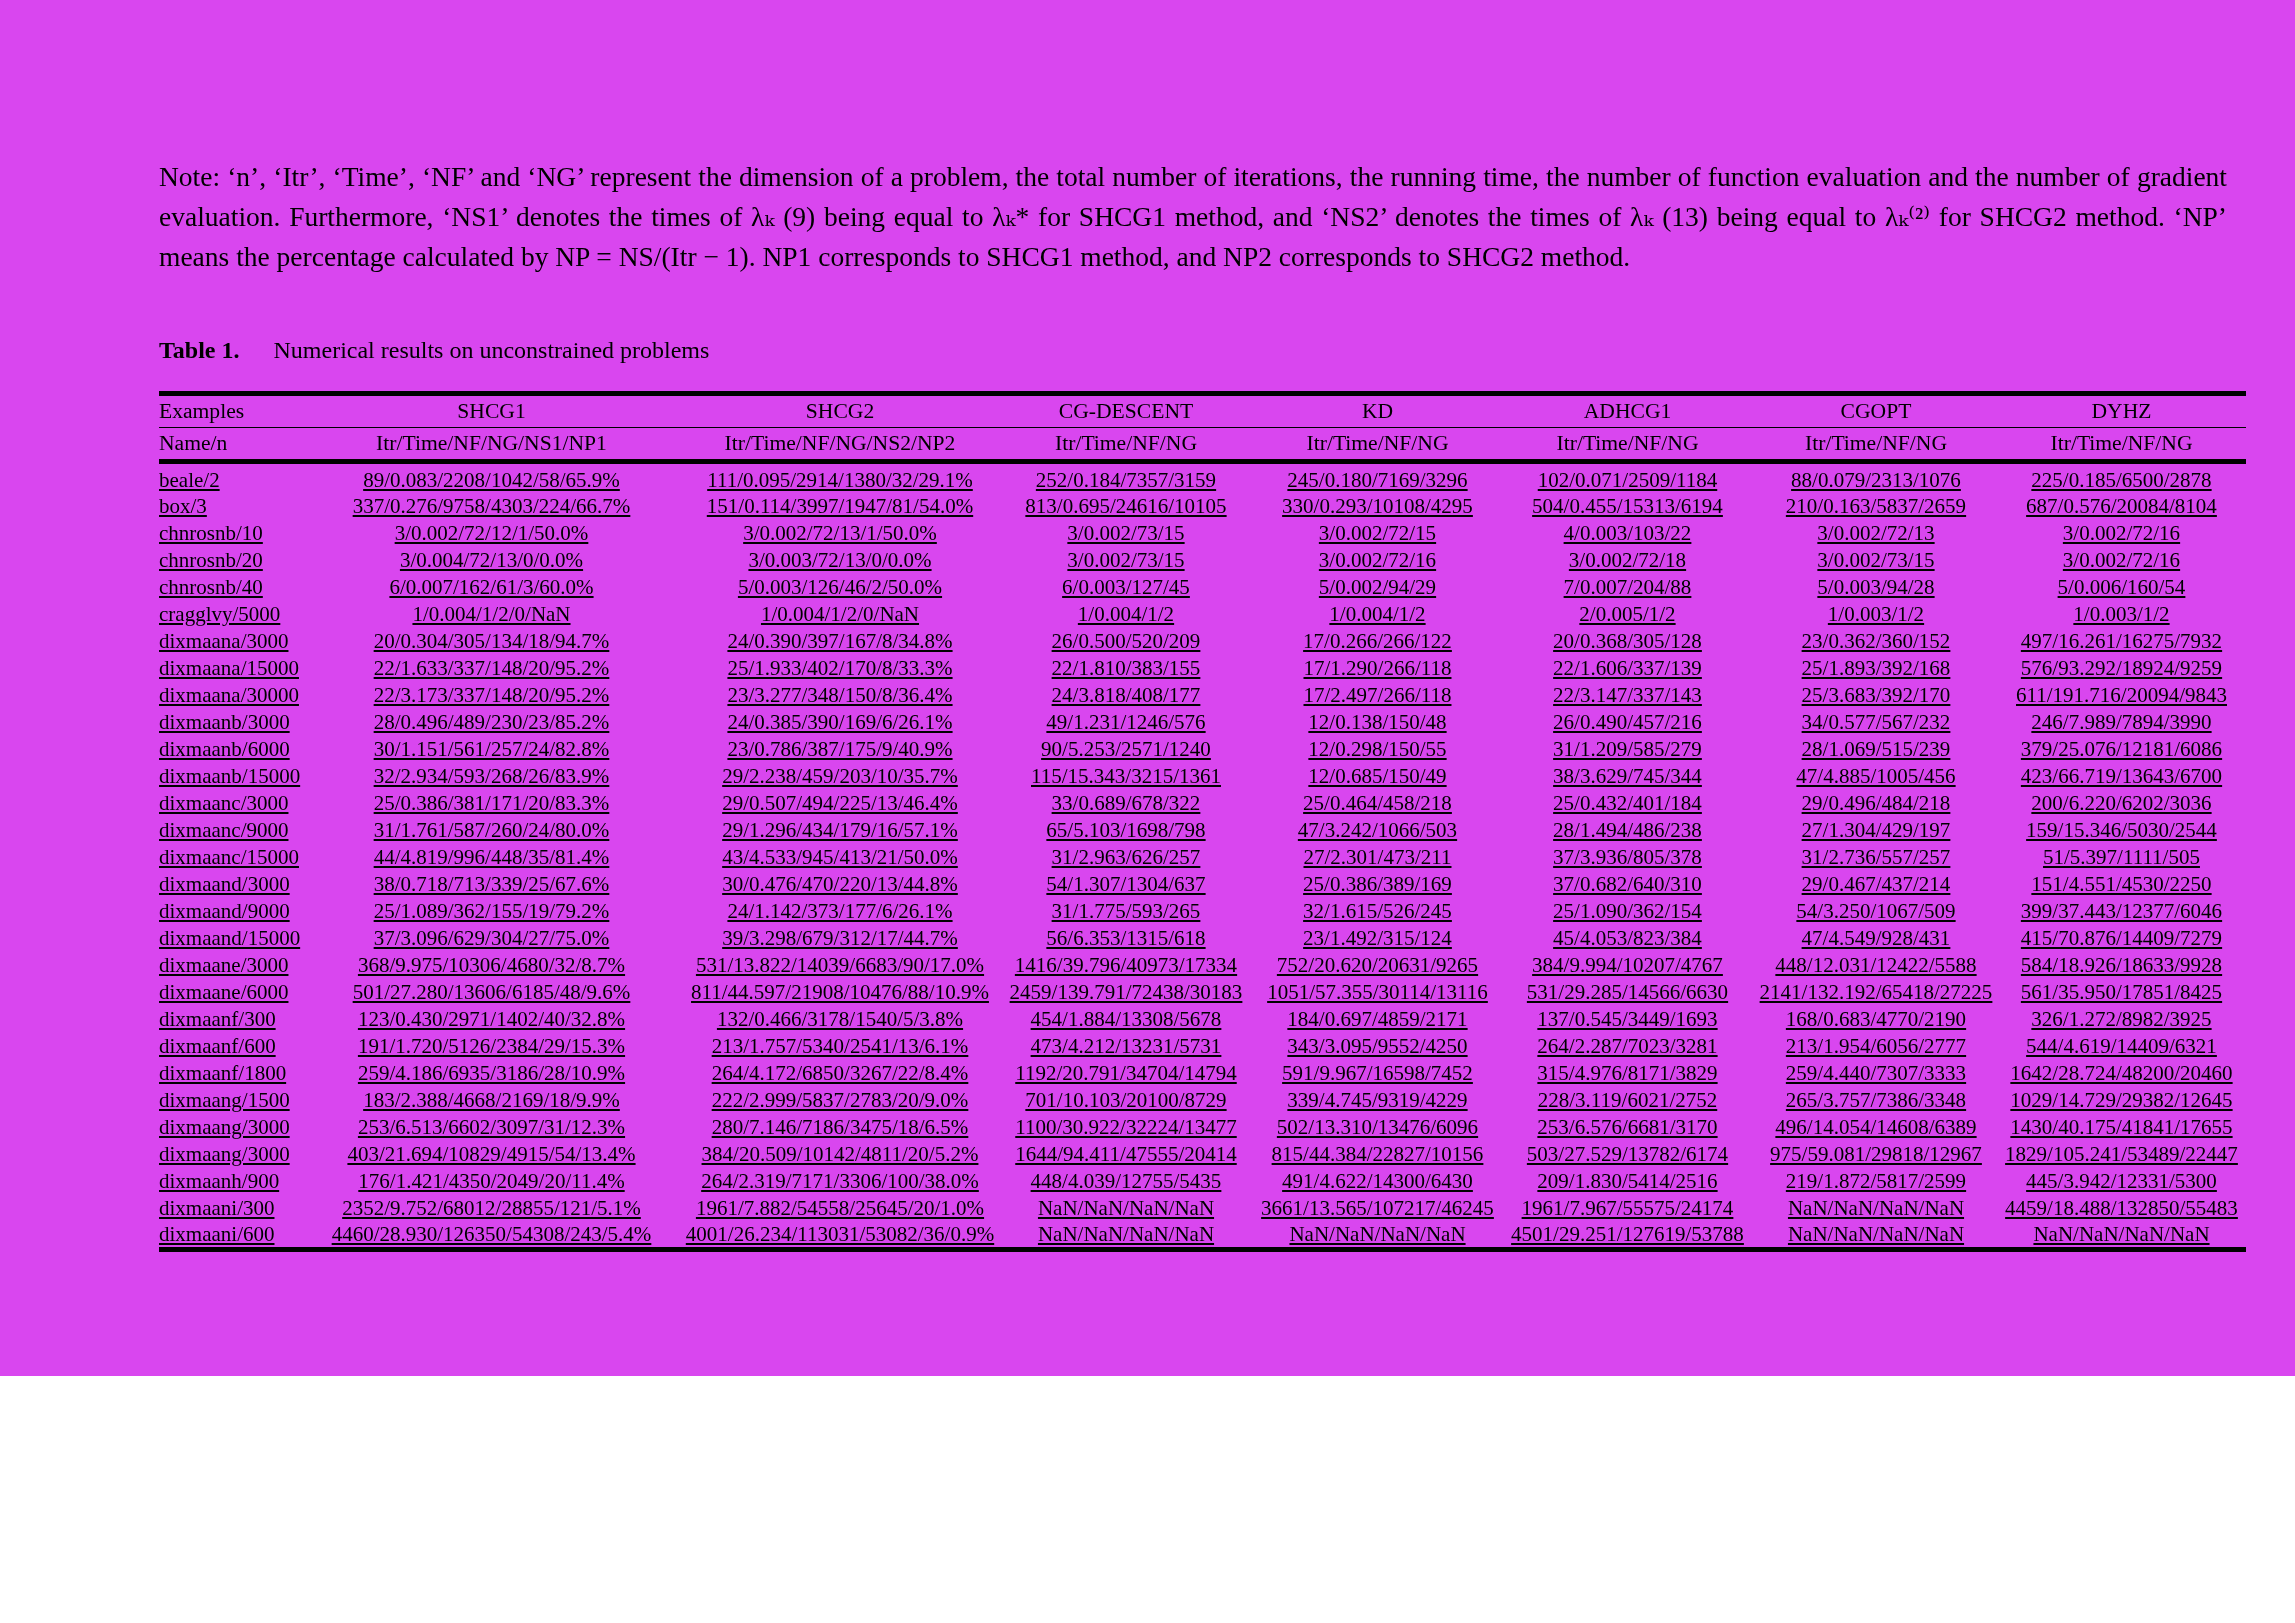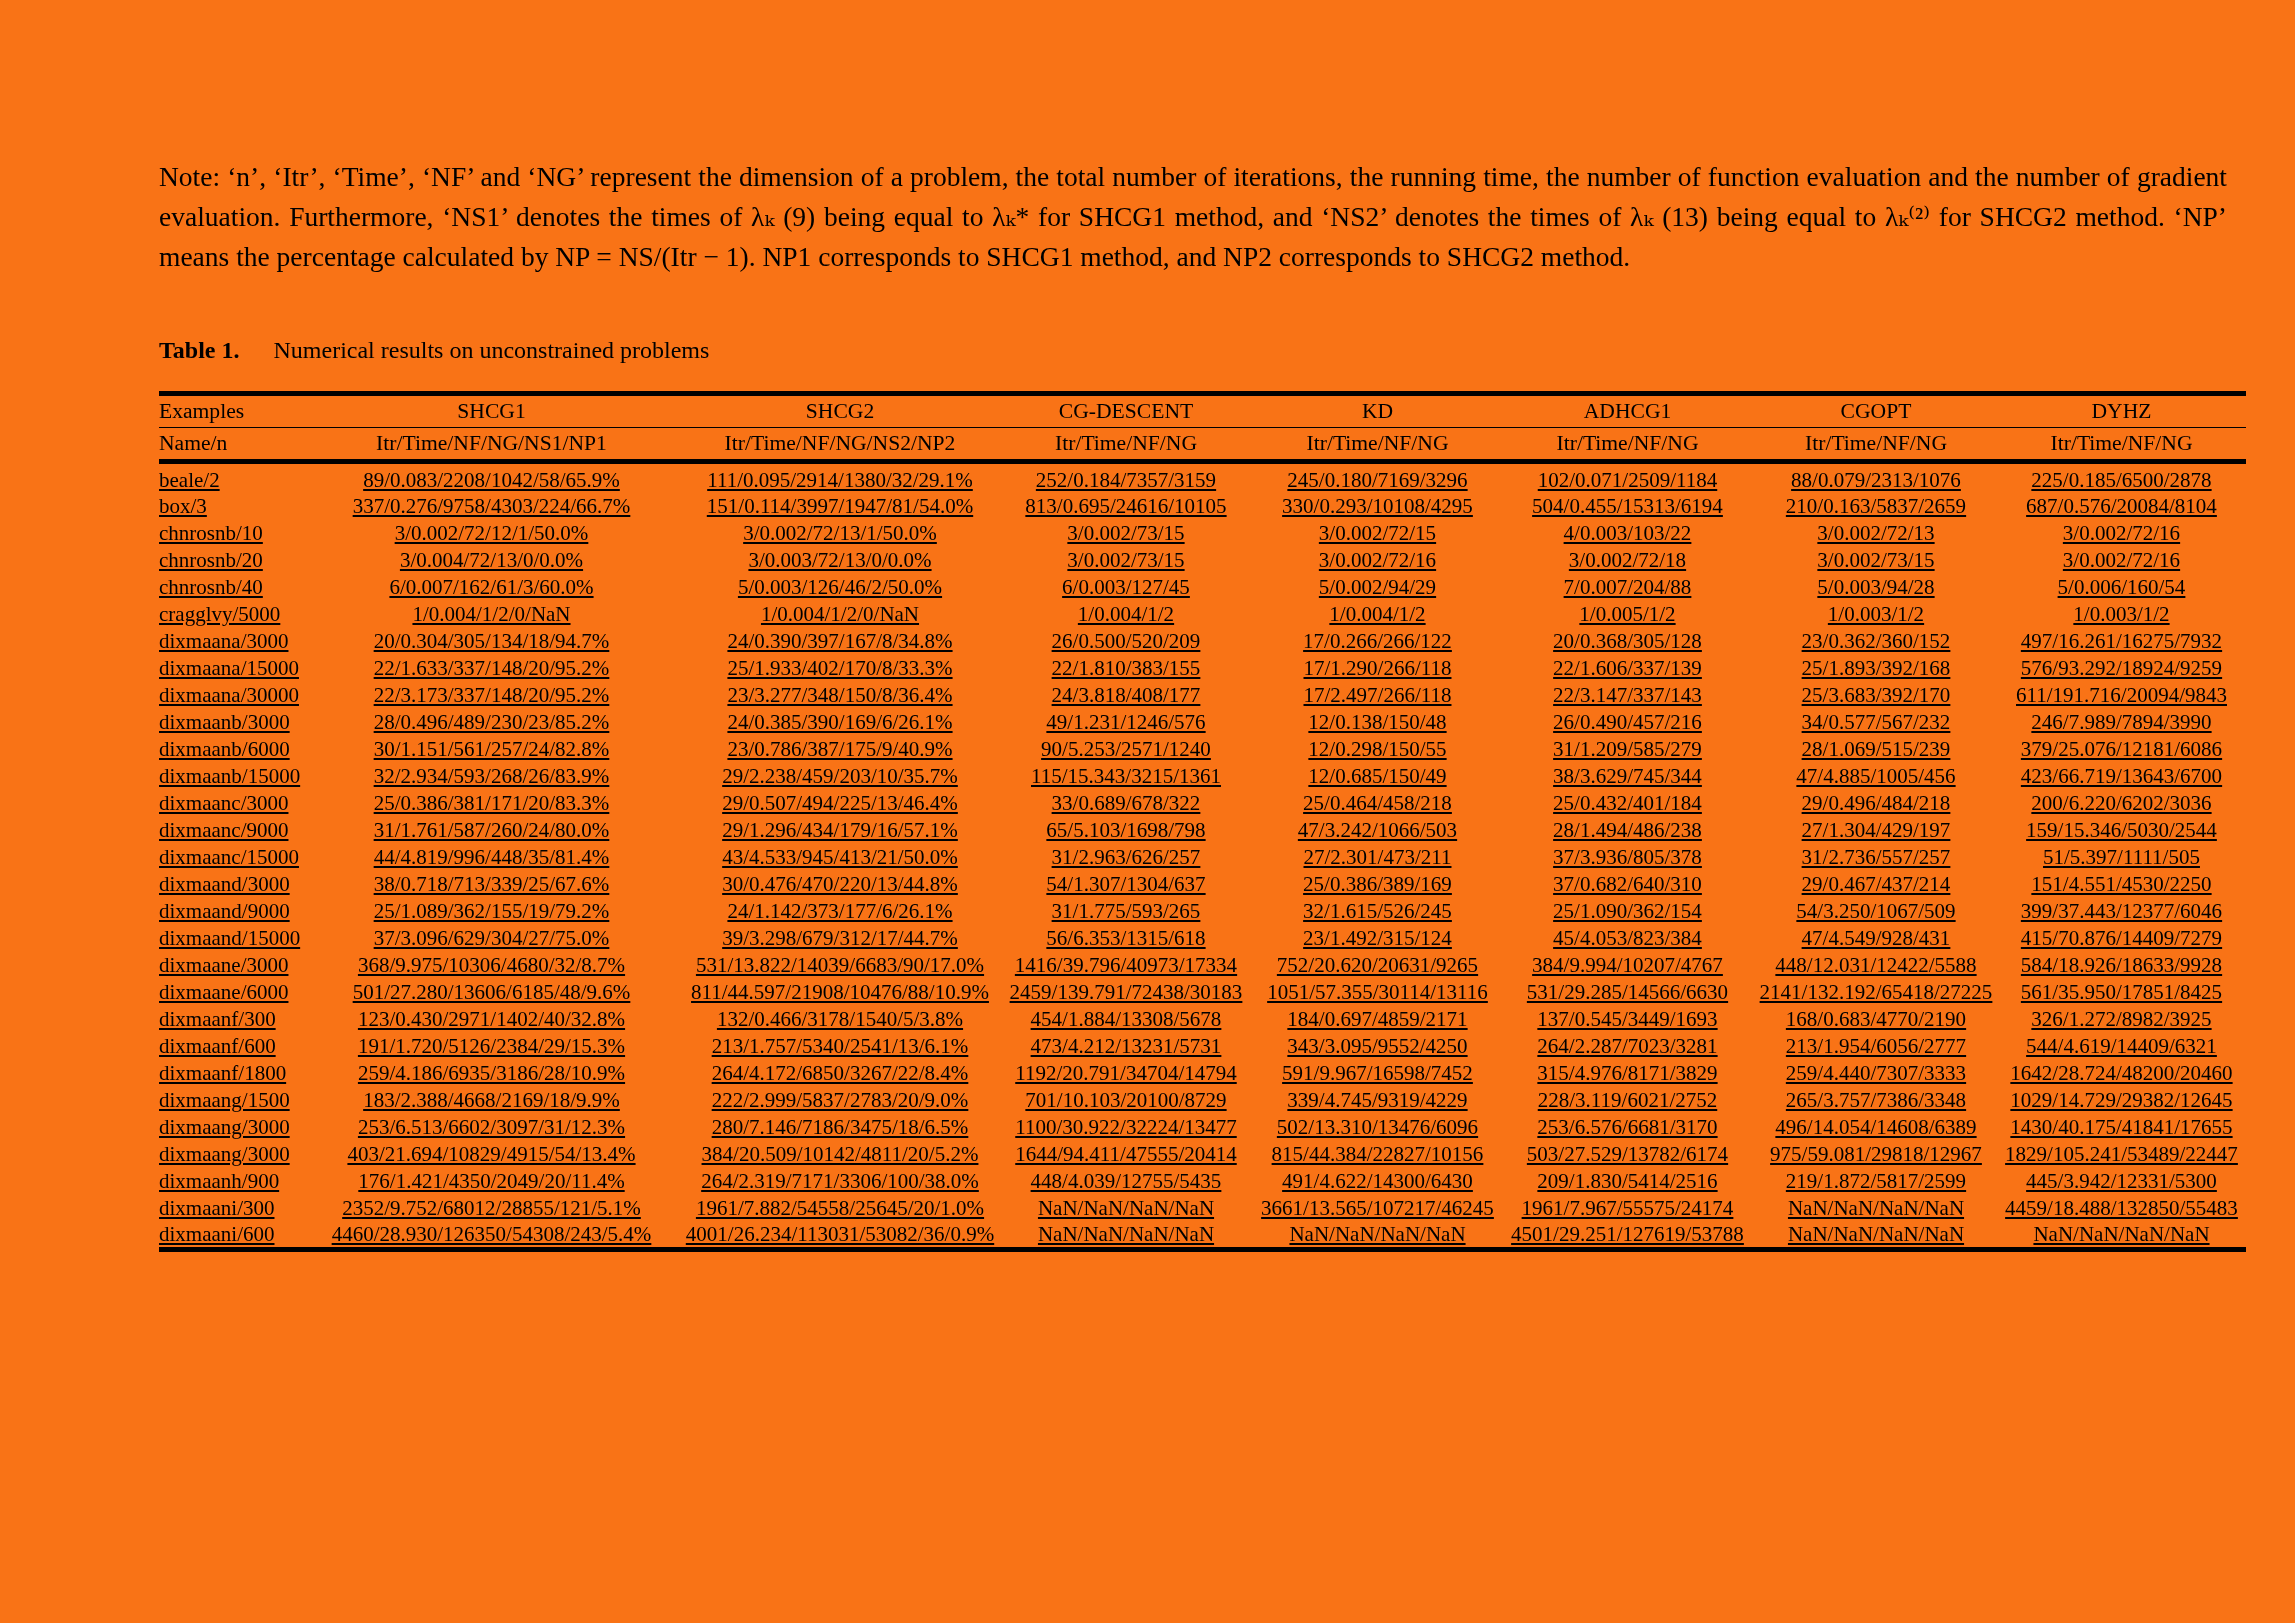--- a/index.html
+++ b/index.html
@@ -1,20 +1,20 @@
 <!DOCTYPE html>
 <html style="font-size:10.5px"><head>
 <meta charset="utf-8">
 <style>
   html, body { margin: 0; padding: 0; background: #ffffff; }
   .page {
     position: relative;
     width: 2295px;
-    height: 1623px;
-    background: #f97316;
+    height: 1376px;
+    background: #d946ef;
     color: #000000;
     font-family: "Liberation Serif", "DejaVu Serif", serif;
   }
   .note {
     position: absolute;
     left: 159px;
     width: 2068px;
     top: 157px;
     margin: 0;
     font-size: 27.5px;
@@ -148,21 +148,21 @@
           <td class="">7/0.007/204/88</td>
           <td class="">5/0.003/94/28</td>
           <td class="">5/0.006/160/54</td>
         </tr>
         <tr>
           <td class="col-example">cragglvy/5000</td>
           <td class="">1/0.004/1/2/0/NaN</td>
           <td class="">1/0.004/1/2/0/NaN</td>
           <td class="">1/0.004/1/2</td>
           <td class="">1/0.004/1/2</td>
-          <td class="">1/0.005/1/2</td>
+          <td class="">2/0.005/1/2</td>
           <td class="">1/0.003/1/2</td>
           <td class="">1/0.003/1/2</td>
         </tr>
         <tr>
           <td class="col-example">dixmaana/3000</td>
           <td class="">20/0.304/305/134/18/94.7%</td>
           <td class="">24/0.390/397/167/8/34.8%</td>
           <td class="">26/0.500/520/209</td>
           <td class="">17/0.266/266/122</td>
           <td class="">20/0.368/305/128</td>

